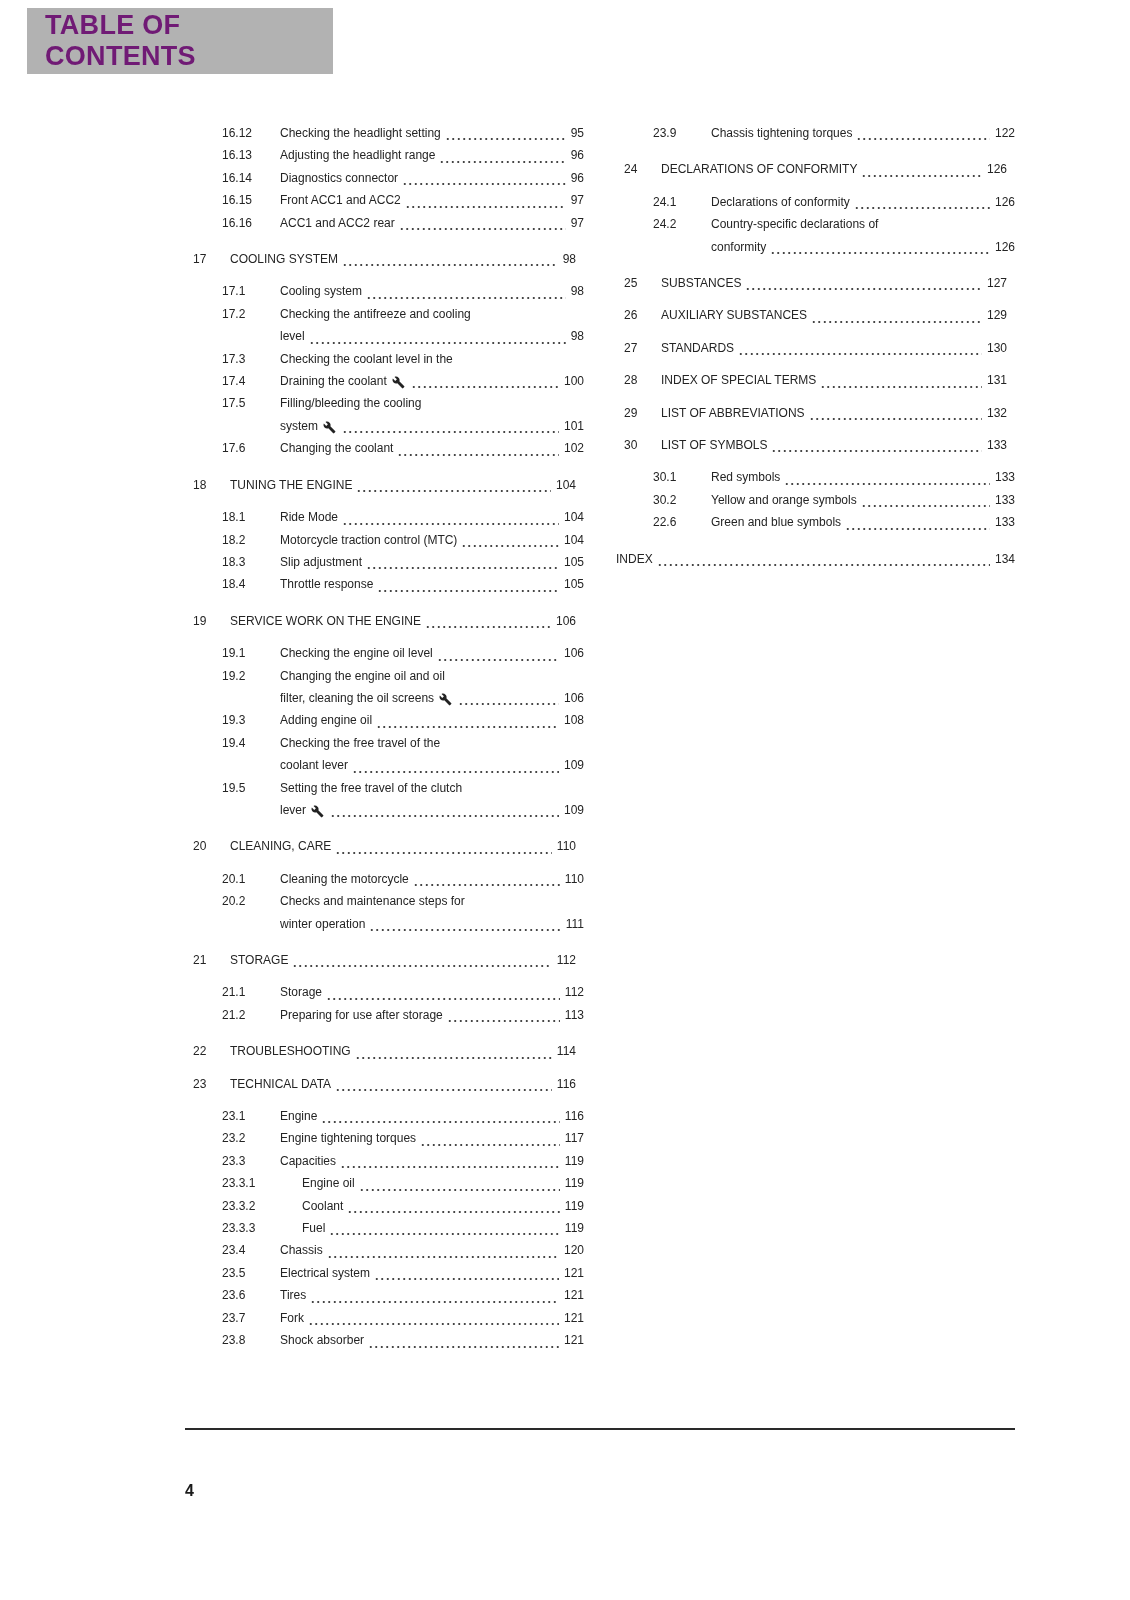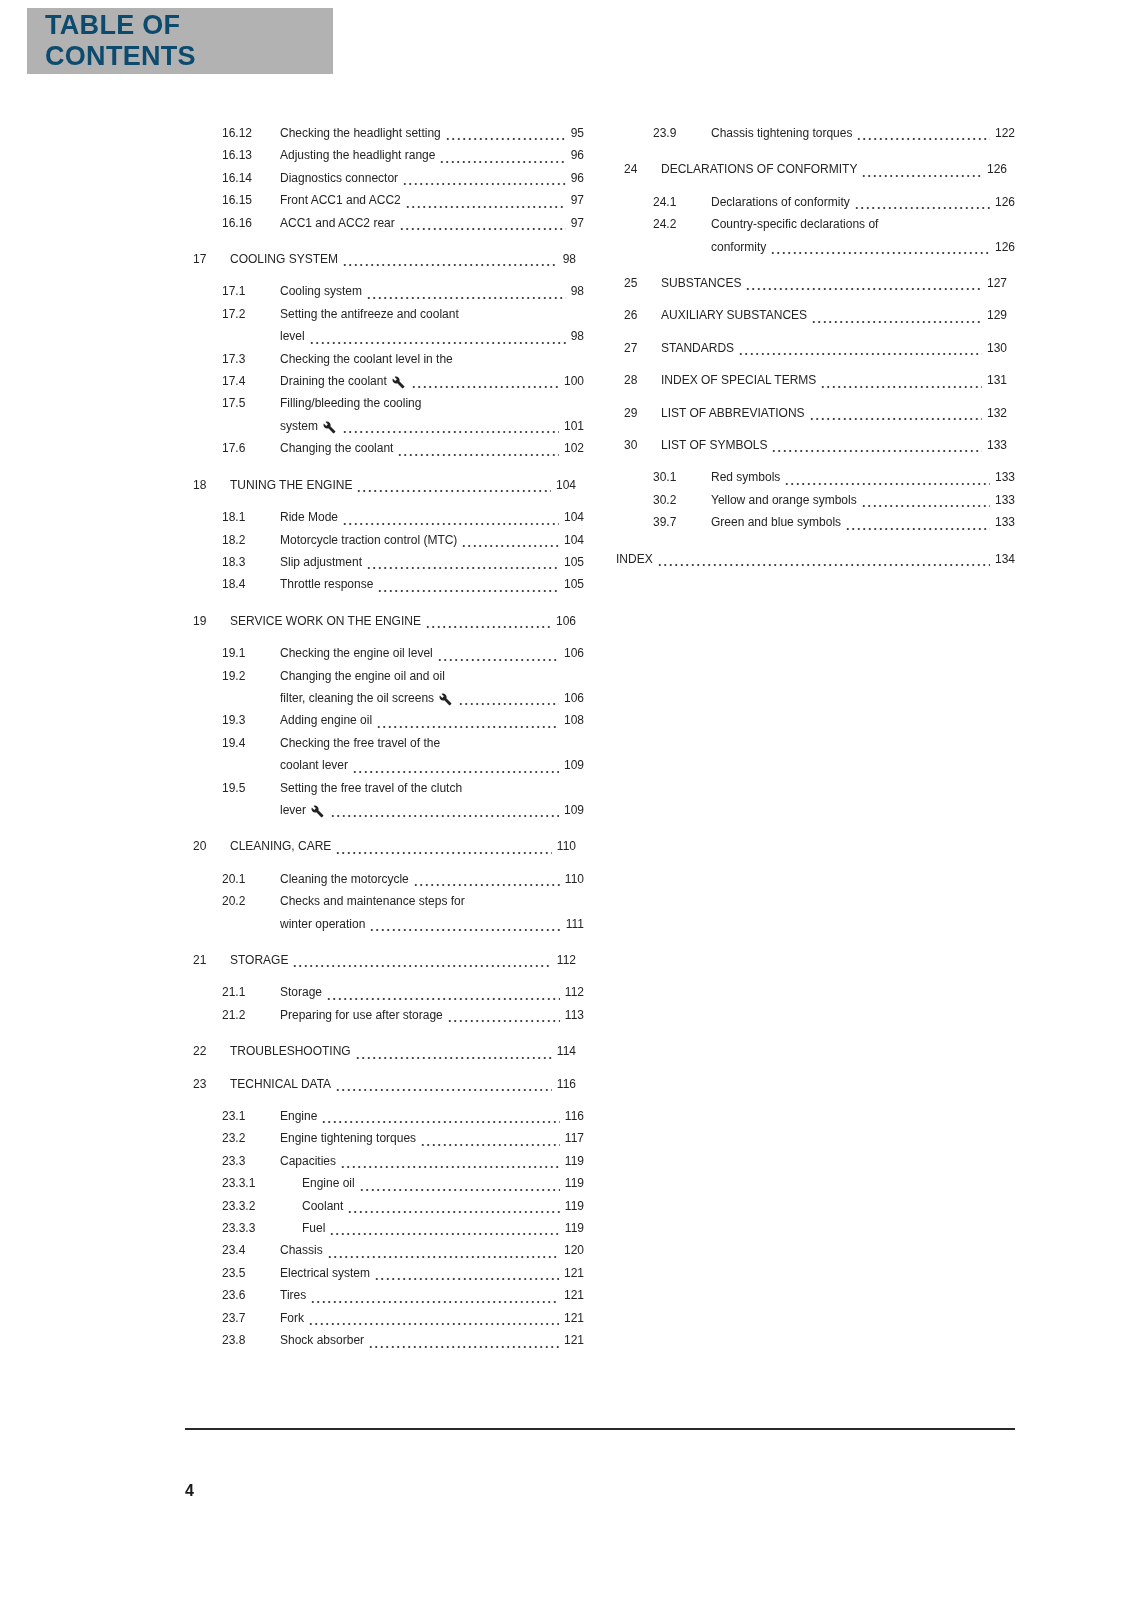--- a/index.html
+++ b/index.html
@@ -30,21 +30,21 @@
     background: #b2b2b2;
     display: flex;
     align-items: center;
     padding-left: 18px;
     box-sizing: border-box;
   }
   .header-title {
     font-size: 27px;
     font-weight: bold;
     letter-spacing: 0.3px;
-    color: #0c4a6e;
+    color: #701a75;
   }
   
   .toc {
     position: absolute;
     left: 185px;
     top: 122px;
     width: 830px;
     display: flex;
     gap: 32px;
   }
@@ -175,21 +175,21 @@
           <div class="line">
             <span class="num">17.1</span>
             <span class="text">Cooling system</span>
             <span class="dots"></span>
             <span class="page-num">98</span>
           </div>
         </div>
         <div class="entry level-2">
           <div class="line">
             <span class="num">17.2</span>
-            <span class="text">Setting the antifreeze and coolant</span>
+            <span class="text">Checking the antifreeze and cooling</span>
           </div>
           <div class="line">
             <span class="num"></span>
             <span class="text">level</span>
             <span class="dots"></span>
             <span class="page-num">98</span>
           </div>
         </div>
         <div class="entry level-2">
           <div class="line">
@@ -598,21 +598,21 @@
         <div class="entry level-2">
           <div class="line">
             <span class="num">30.2</span>
             <span class="text">Yellow and orange symbols</span>
             <span class="dots"></span>
             <span class="page-num">133</span>
           </div>
         </div>
         <div class="entry level-2">
           <div class="line">
-            <span class="num">39.7</span>
+            <span class="num">22.6</span>
             <span class="text">Green and blue symbols</span>
             <span class="dots"></span>
             <span class="page-num">133</span>
           </div>
         </div>
         <div class="entry level-0">
           <div class="line">
             <span class="text">INDEX</span>
             <span class="dots"></span>
             <span class="page-num">134</span>

